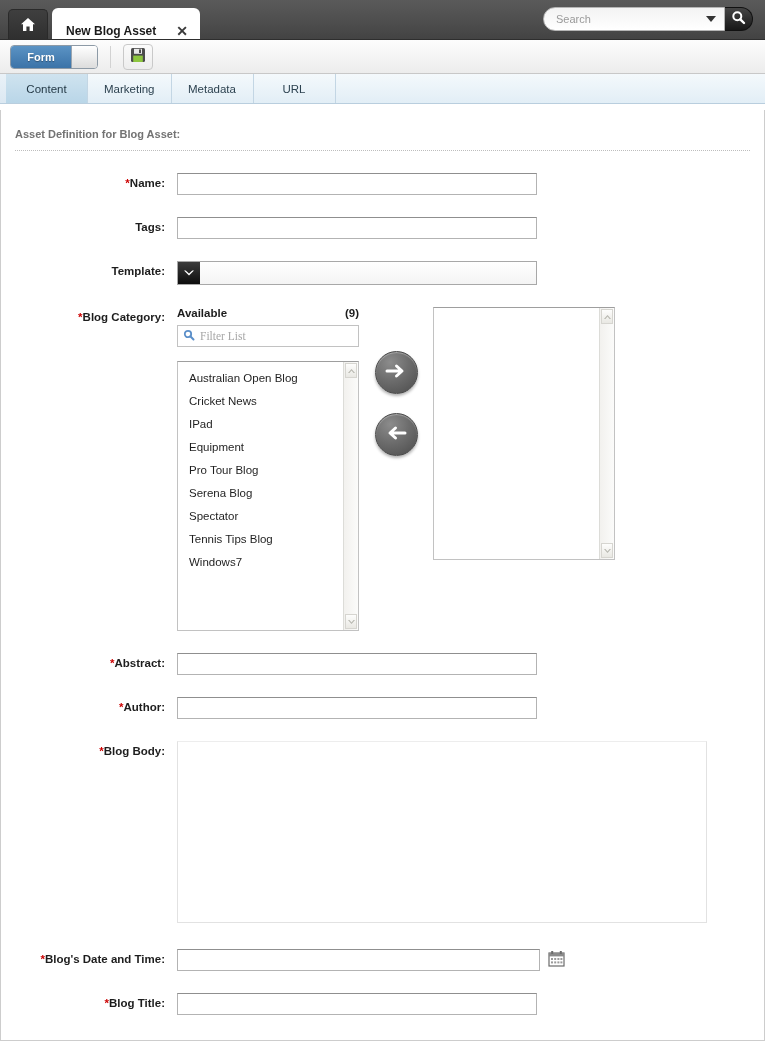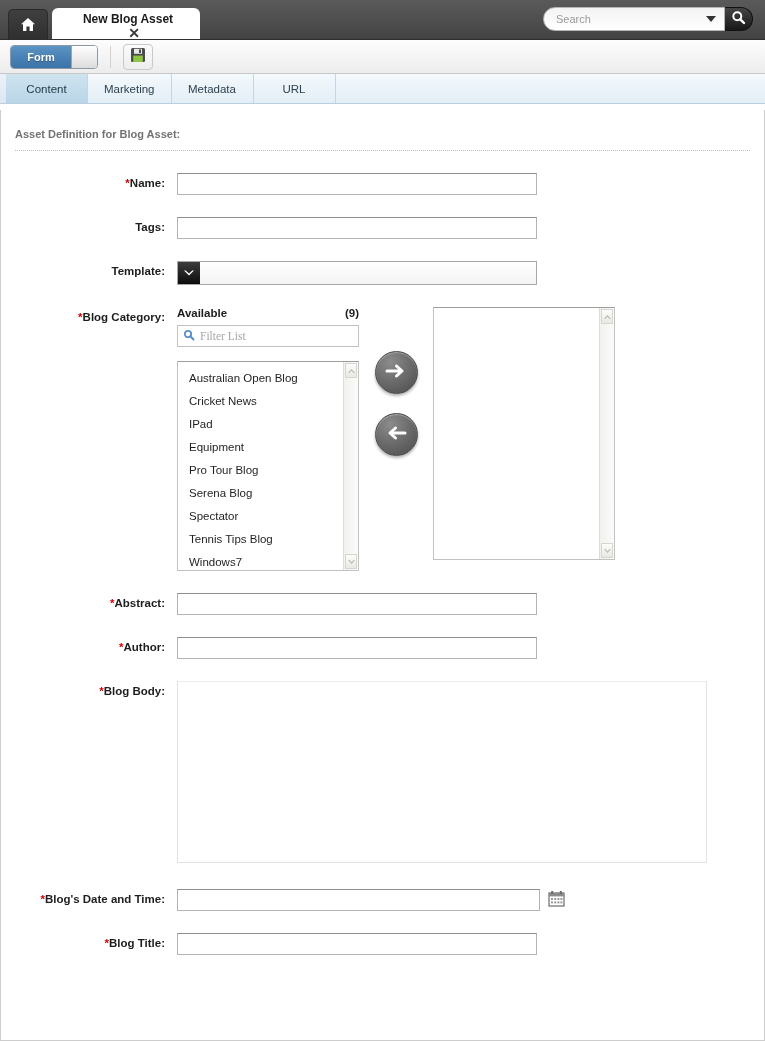--- a/index.html
+++ b/index.html
@@ -28,23 +28,22 @@
     margin-right: 4px;
     border: 1px solid #2a2a2a; border-bottom: none;
   }
   .home-tab svg { display:block; }
   .doc-tab {
     height: 31px;
     min-width: 148px;
     background: #ffffff;
     border-radius: 6px 6px 0 0;
     display: flex; align-items: center;
-    padding: 4px 10px 0 14px;
+    padding: 15px 10px 0 14px;
     position: relative;
-    flex-direction: column;
   }
   .doc-tab .tab-title {
     font-size: 12px; font-weight: bold; color: #1b1b1b;
     flex: 1; white-space: nowrap;
   }
   .tab-close {
     font-size: 14px; font-weight: bold; color: #3a3a3a;
     line-height: 1; padding: 0 2px 0 14px; cursor: pointer;
   }
 
@@ -209,21 +208,21 @@
     height: 22px; width: 182px;
     border: 1px solid #c2c2c2;
     background: #fff;
     display: flex; align-items: center;
     padding: 0 5px;
     margin-bottom: 14px;
     font-family: Liberation Serif, serif;
   }
   .filter-ph { font-size: 11.5px; color: #a6a6a6; margin-left: 5px; }
   .listbox {
-    width: 182px; height: 210px;
+    width: 182px; height: 270px;
     border: 1px solid #c2c2c2;
     border-top-color: #9e9e9e;
     background: #fff;
     display: flex;
   }
   .listbox.tall { height: 253px; }
   .list-items {
     flex: 1; padding: 6px 0 0 0; overflow: hidden;
   }
   .list-item {

